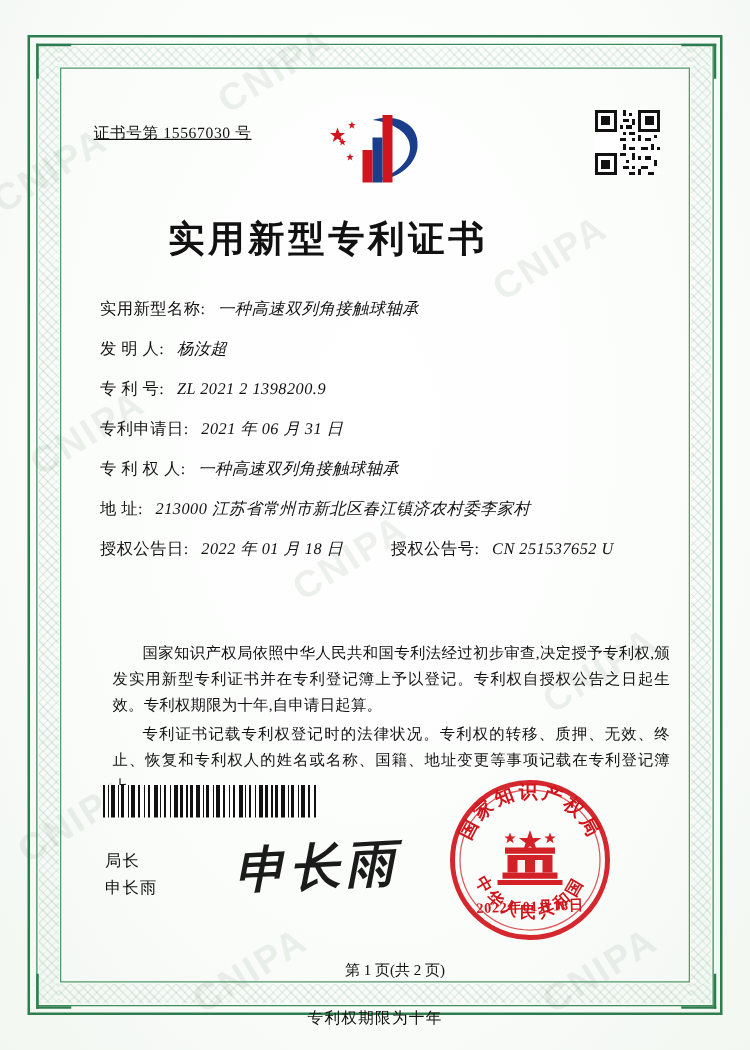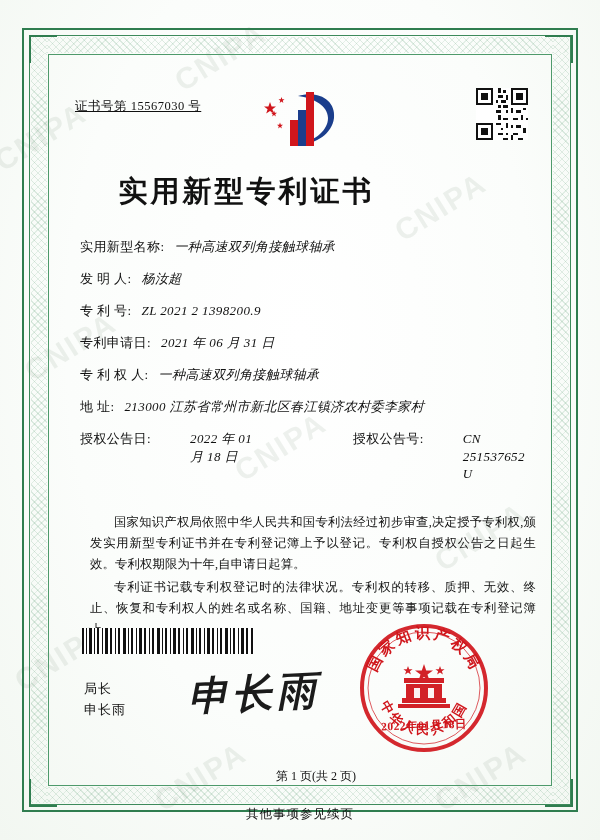--- a/index.html
+++ b/index.html
@@ -114,21 +114,21 @@
   .qr svg { display:block; }
 
   .logo {
     position: absolute;
     left: 262px; top: 88px;
     width: 78px; height: 68px;
   }
 
   .doc-title {
     position: absolute;
-    left: 0; top: 172px;
+    left: 16px; top: 172px;
     width: 493px;
     text-align: center;
     font-family: "Liberation Sans", "DejaVu Sans", sans-serif;
     font-weight: bold;
     font-size: 29px;
     letter-spacing: 3px;
     color: #111;
   }
 
   
@@ -150,21 +150,20 @@
     white-space: nowrap;
     letter-spacing: 0.4px;
   }
   .row .value {
     margin-left: 10px;
     letter-spacing: 0.4px;
     font-style: italic;
   }
   .row.two-col {
     justify-content: flex-start;
-    gap: 29px;
   }
   .row .gap {
     display: inline-block;
     width: 38px;
   }
 
   
   .paras {
     position: absolute;
     left: 90px; top: 512px;
@@ -459,15 +458,15 @@
         <textPath href="#arcTop" startOffset="50%" text-anchor="middle">国家知识产权局</textPath>
       </text>
       <text fill="#d0161c" font-size="13" font-family="'Liberation Sans', sans-serif" font-weight="bold" letter-spacing="3">
         <textPath href="#arcBottom" startOffset="50%" text-anchor="middle">中华人民共和国</textPath>
       </text>
     </svg>
   </div>
   <div class="seal-date">2022年01月18日</div>
 
   <div class="page-no">第 1 页(共 2 页)</div>
-  <div class="footer-note">其他事项参见续页</div>
+  <div class="footer-note">专利权期限为十年</div>
 
 </div>
 
 </body></html>

